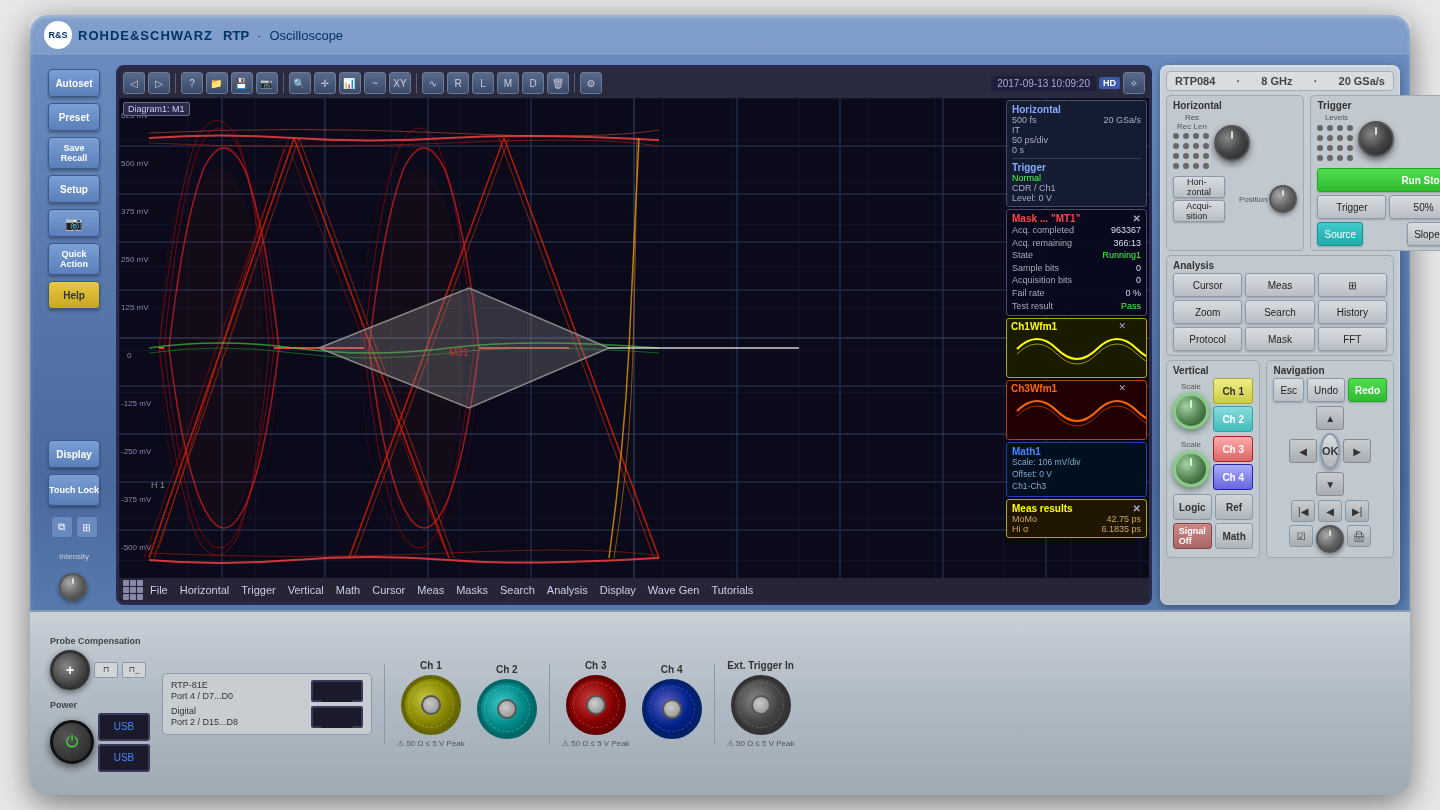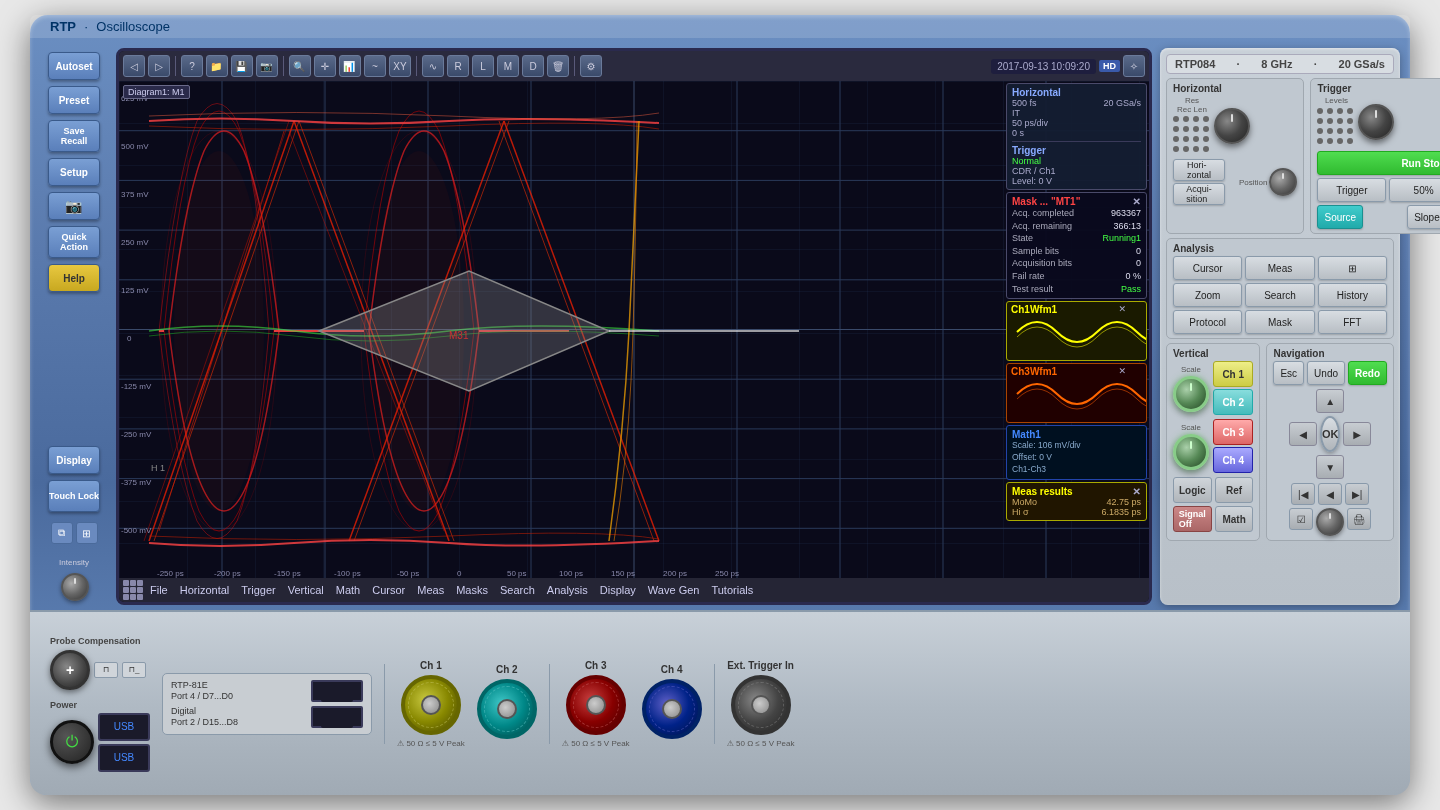--- a/index.html
+++ b/index.html
@@ -707,22 +707,22 @@
       width: 2px;
       height: 8px;
       background: #ccffcc;
       border-radius: 1px;
     }
 
     
     .intensity-area {
       display: flex;
       flex-direction: column;
-      align-items: flex-end;
-      gap: 2px;
+      align-items: flex-start;
+      gap: 8px;
       margin-top: auto;
     }
 
     .probe-wave-icons {
       display: flex;
       gap: 4px;
     }
 
     .wave-icon {
       width: 24px;
@@ -845,20 +845,24 @@
       color: #555;
       text-align: center;
     }
   </style>
 </head>
 <body>
 
 <div class="instrument-body">
 
   <div class="top-logo-bar">
+    <div class="logo-area">
+      <div class="rs-logo">R&amp;S</div>
+      <span class="brand-text">ROHDE&amp;SCHWARZ</span>
+    </div>
     <div class="product-info">
       <span class="product-name">RTP</span>
       <span class="product-dot">·</span>
       <span class="product-type">Oscilloscope</span>
     </div>
   </div>
 
   <div class="top-section">
 
     <div class="left-sidebar">

